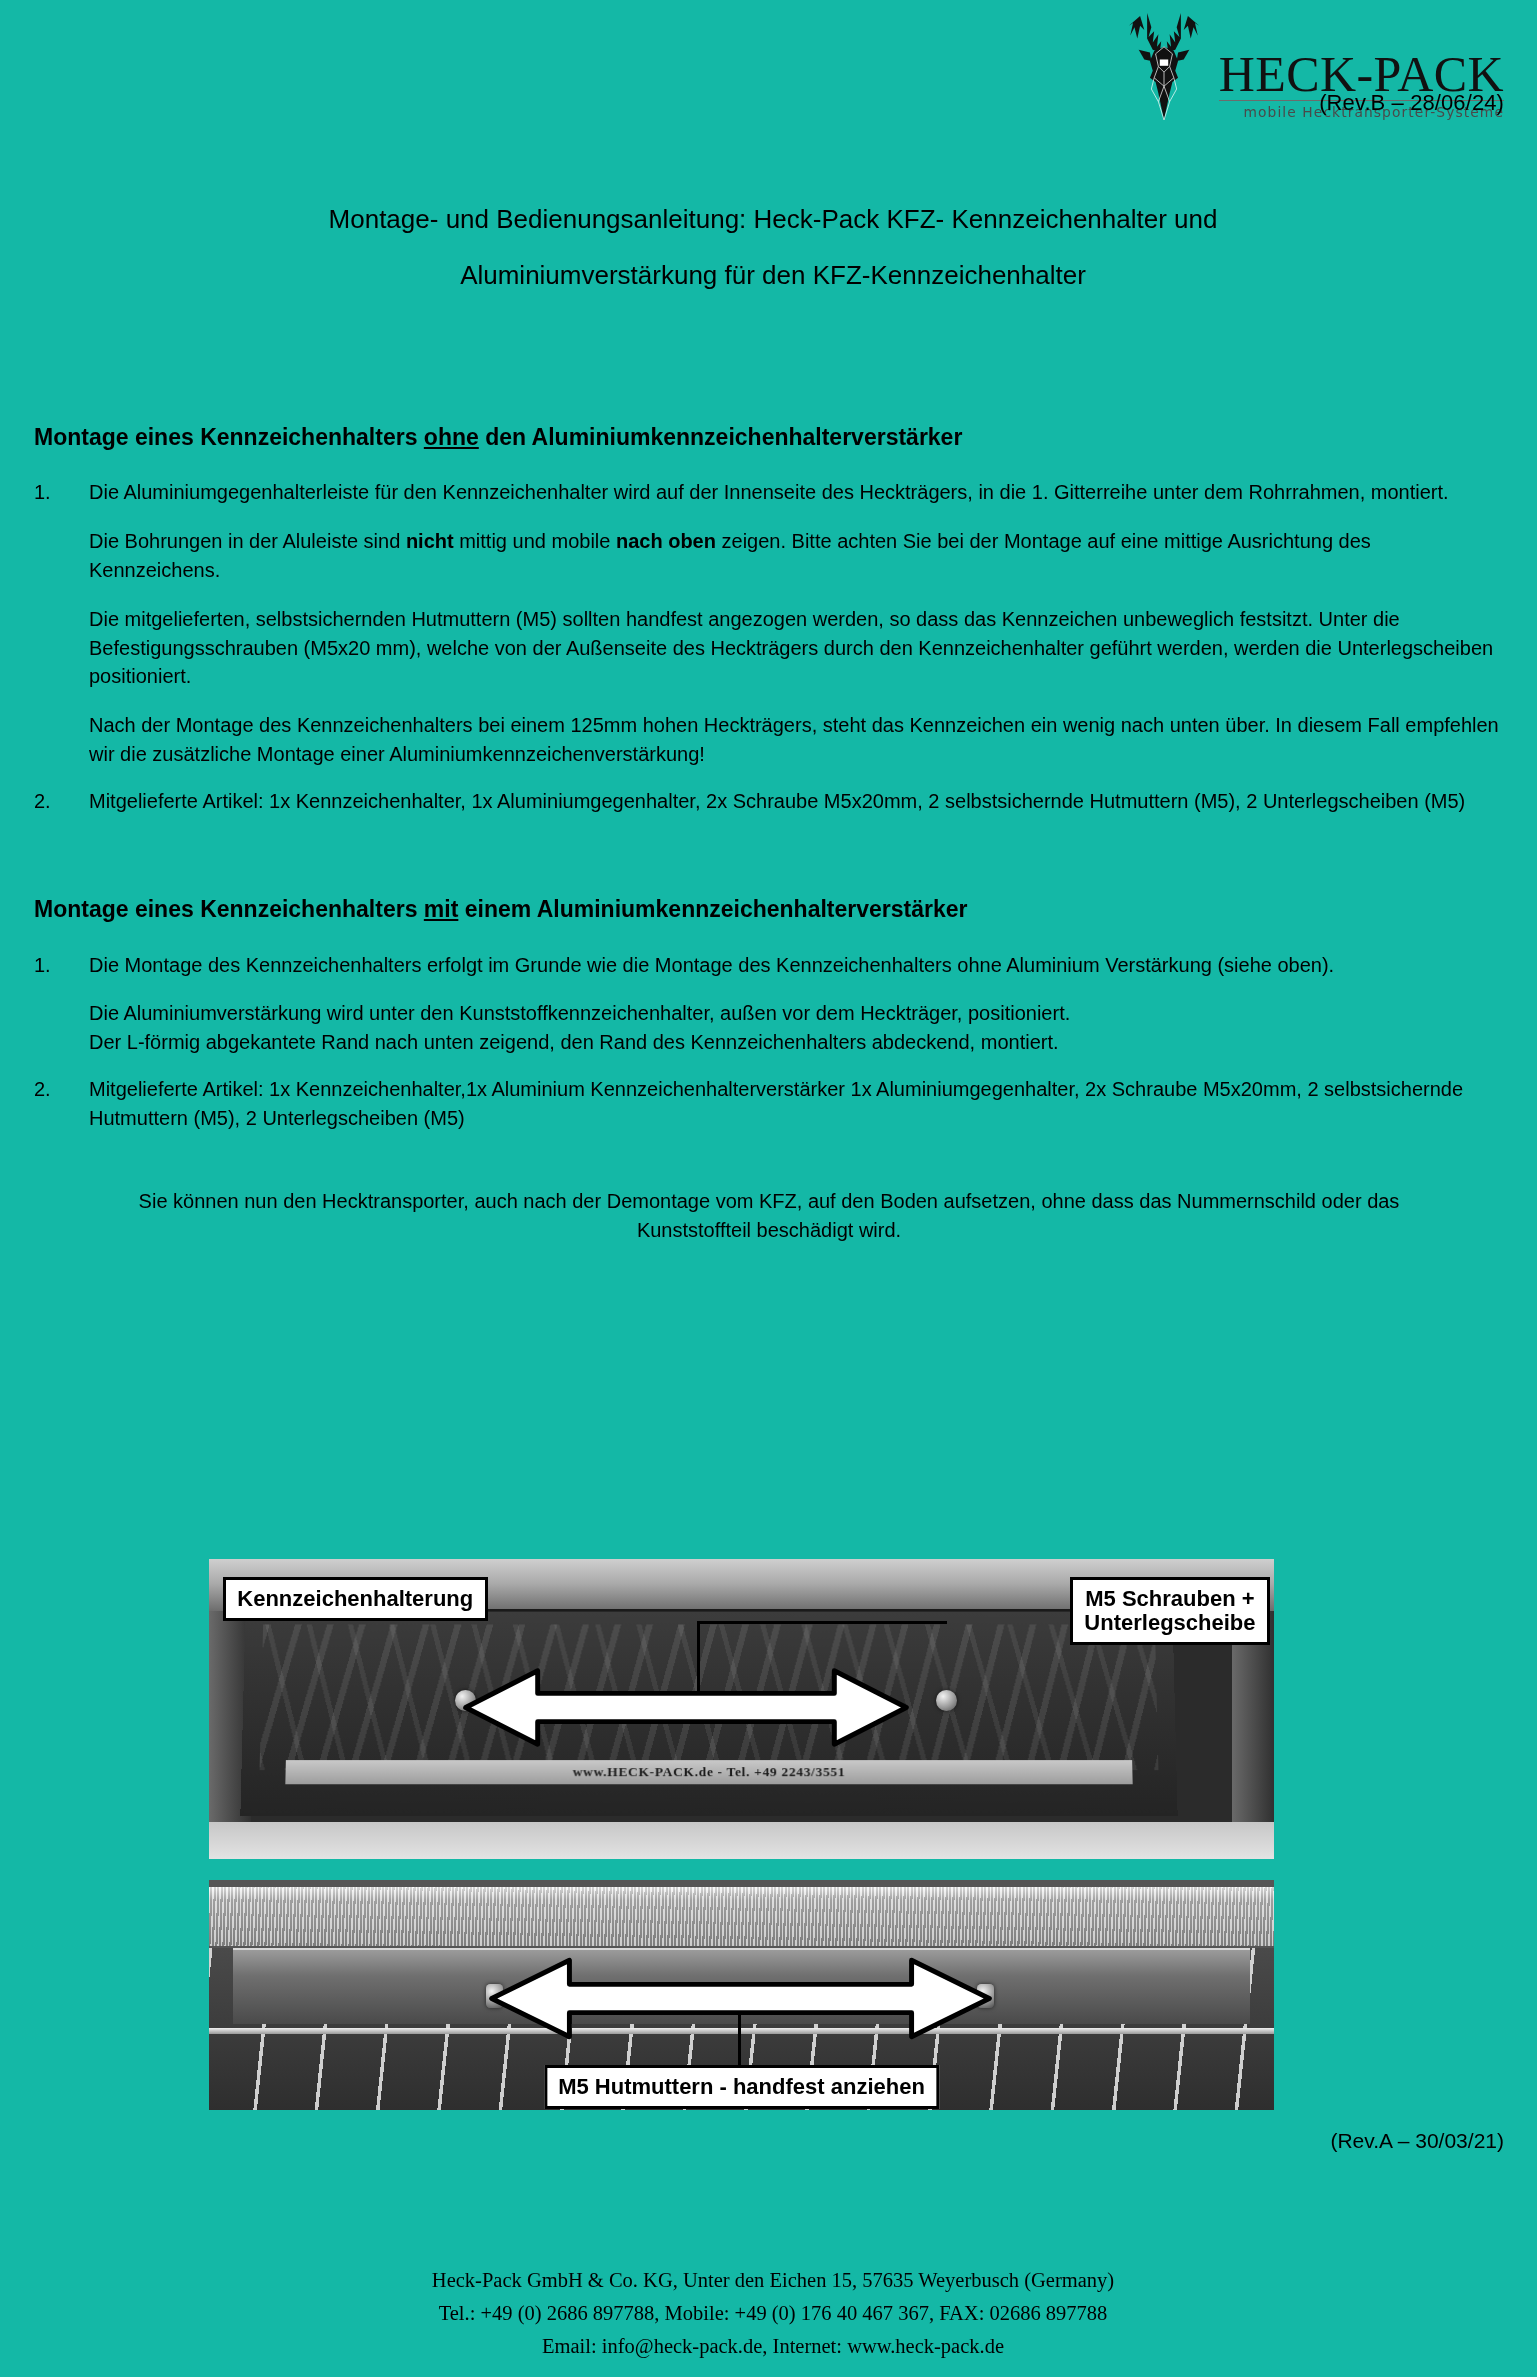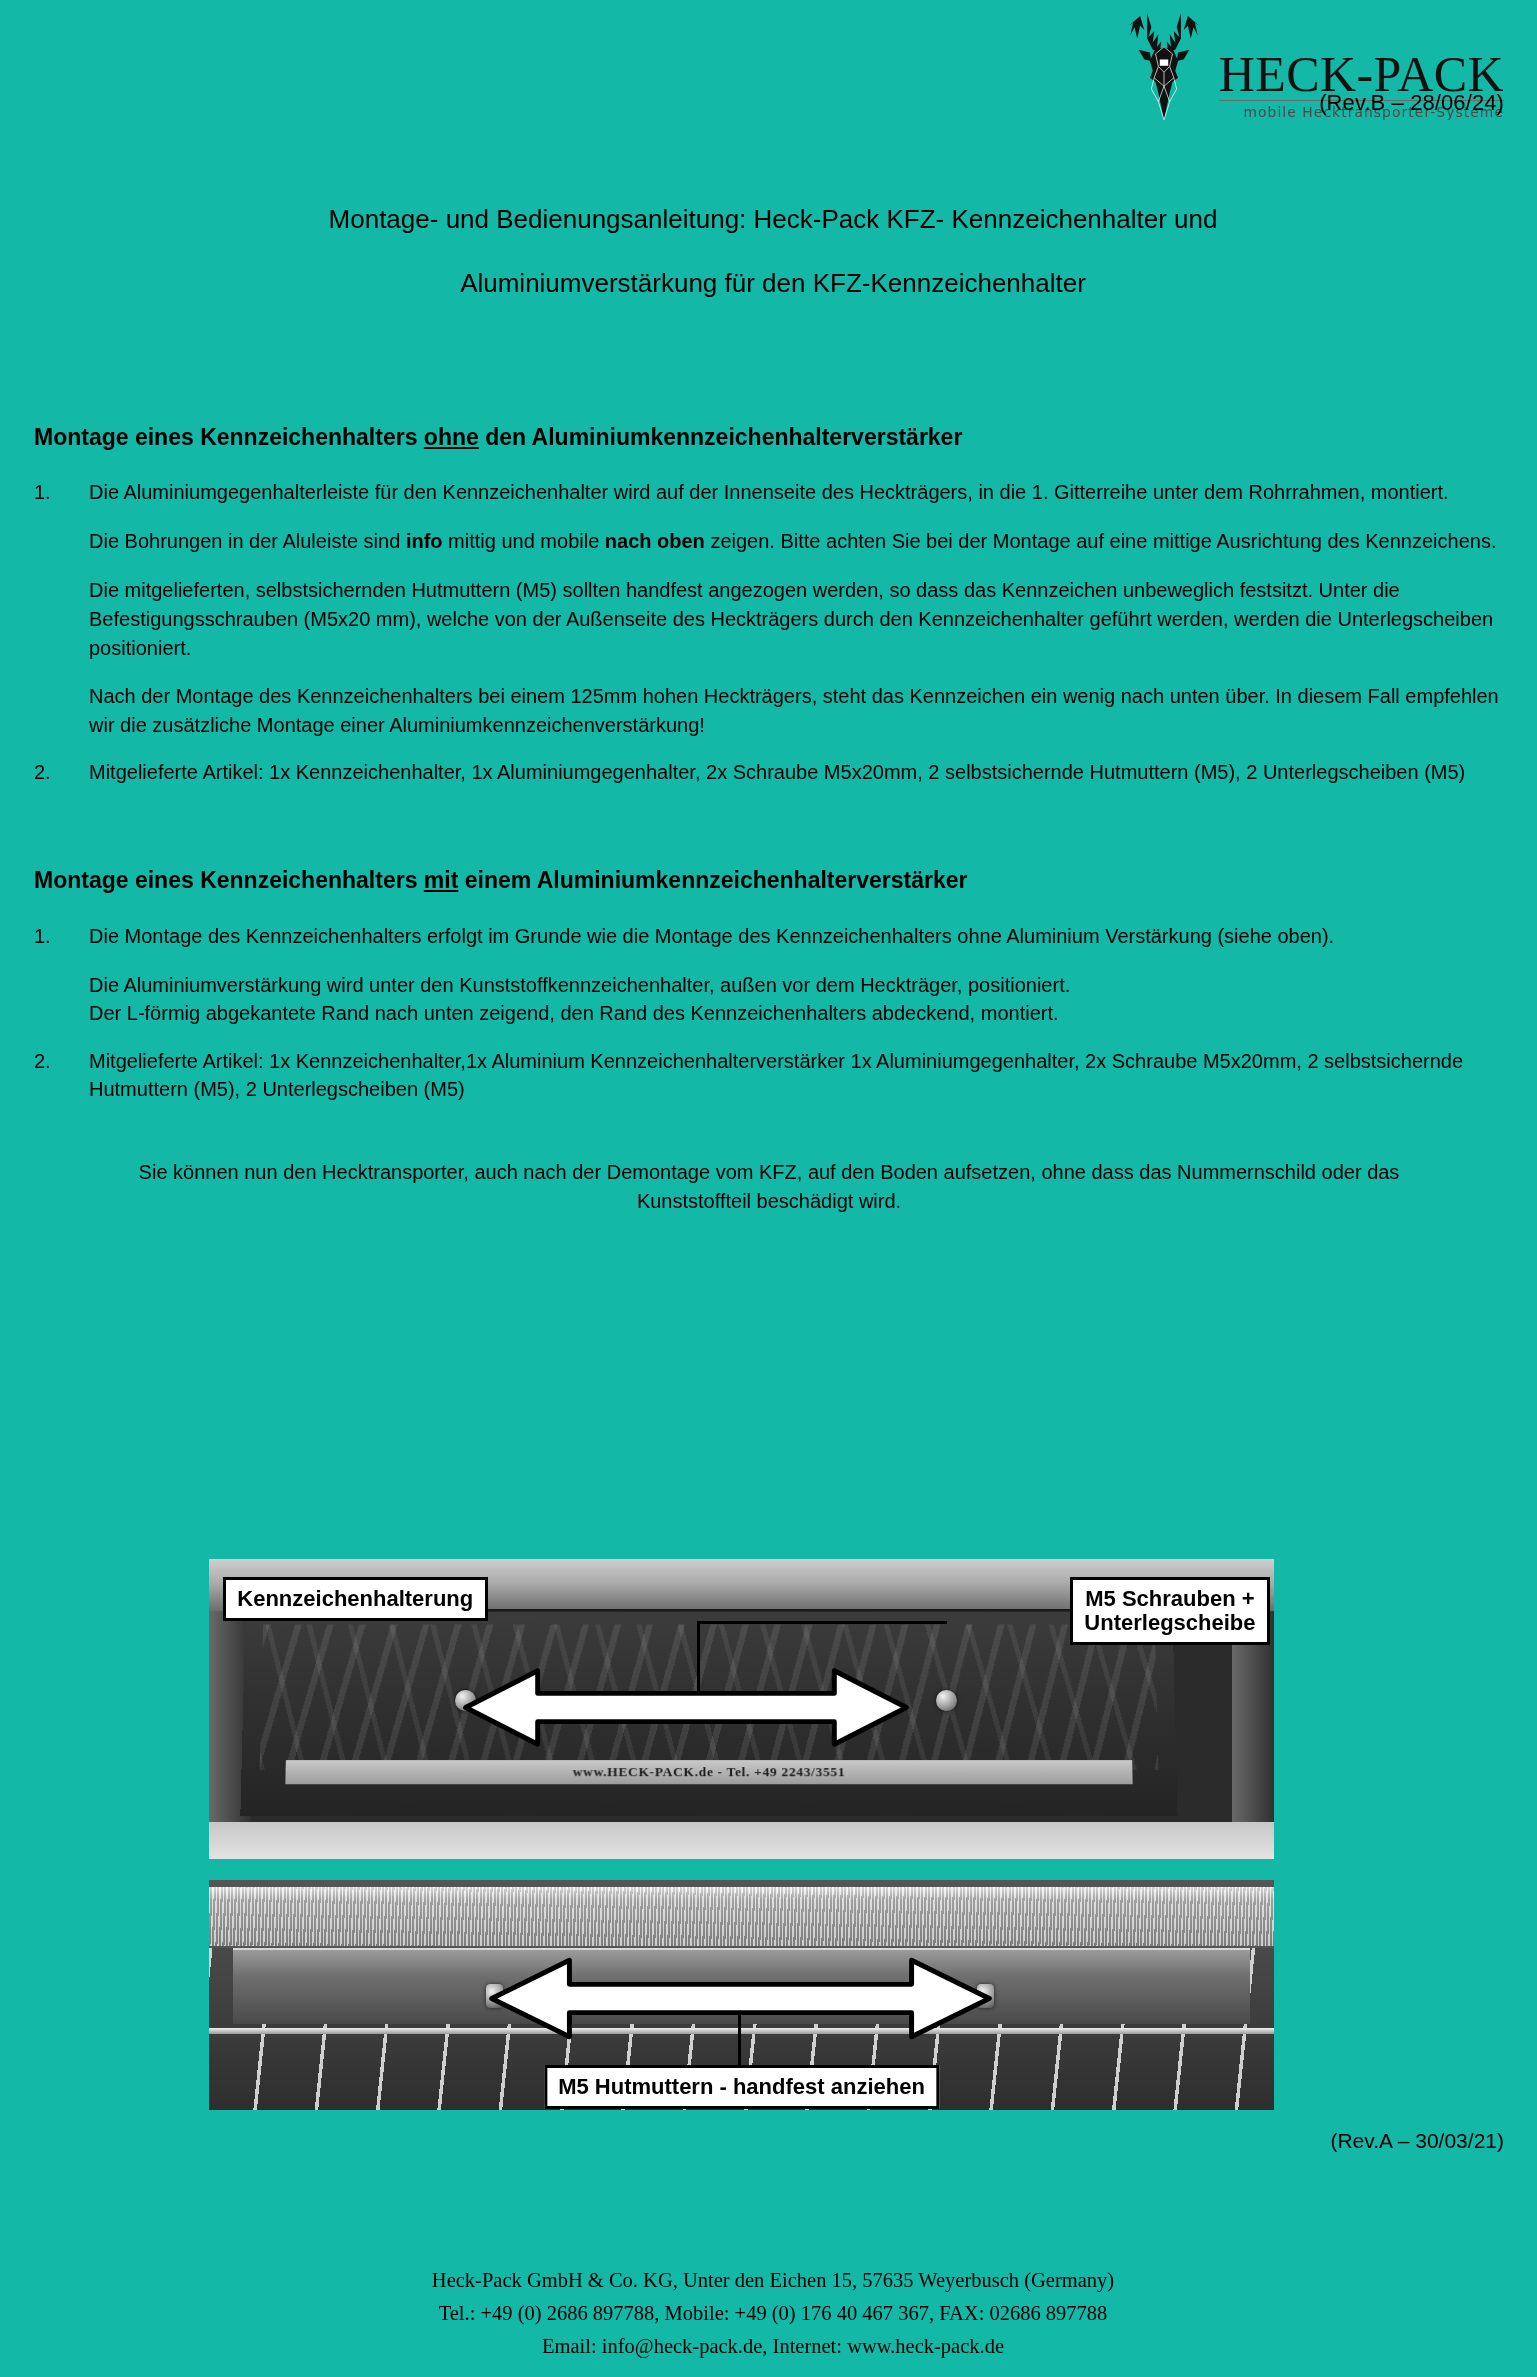--- a/index.html
+++ b/index.html
@@ -80,21 +80,21 @@
     right: 0;
     top: 206px;
     text-align: center;
     font-size: 26px;
     font-weight: normal;
     line-height: 1.0;
     padding-left: 8px;
   }
   .doc-title .l2 {
     display: block;
-    margin-top: 38px;
+    margin-top: 30px;
   }
 
   
   .content {
     position: absolute;
     left: 34px;
     right: 34px;
     top: 424px;
   }
   .section-heading {
@@ -323,21 +323,21 @@
     <h2 class="section-heading">
       <span>Montage eines Kennzeichenhalters </span><u>ohne</u><span> den Aluminiumkennzeichenhalterverstärker</span>
     </h2>
 
     <div class="ol-item">
       <div class="ol-num">1.</div>
       <div class="ol-body">Die Aluminiumgegenhalterleiste für den Kennzeichenhalter wird auf der Innenseite des Heckträgers, in die 1. Gitterreihe unter dem Rohrrahmen, montiert.</div>
     </div>
 
     <div class="indent-para">
-      <span>Die Bohrungen in der Aluleiste sind </span><b>info</b><span> mittig und mobile </span><b>nach oben</b><span> zeigen. Bitte achten Sie bei der Montage auf eine mittige Ausrichtung des Kennzeichens.</span>
+      <span>Die Bohrungen in der Aluleiste sind </span><b>nicht</b><span> mittig und mobile </span><b>nach oben</b><span> zeigen. Bitte achten Sie bei der Montage auf eine mittige Ausrichtung des Kennzeichens.</span>
     </div>
 
     <div class="indent-para">Die mitgelieferten, selbstsichernden Hutmuttern (M5) sollten handfest angezogen werden, so dass das Kennzeichen unbeweglich festsitzt. Unter die Befestigungsschrauben (M5x20 mm), welche von der Außenseite des Heckträgers durch den Kennzeichenhalter geführt werden, werden die Unterlegscheiben positioniert.</div>
 
     <div class="indent-para">Nach der Montage des Kennzeichenhalters bei einem 125mm hohen Heckträgers, steht das Kennzeichen ein wenig nach unten über. In diesem Fall empfehlen wir die zusätzliche Montage einer Aluminiumkennzeichenverstärkung!</div>
 
     <div class="gap-sm"></div>
 
     <div class="ol-item">
       <div class="ol-num">2.</div>

